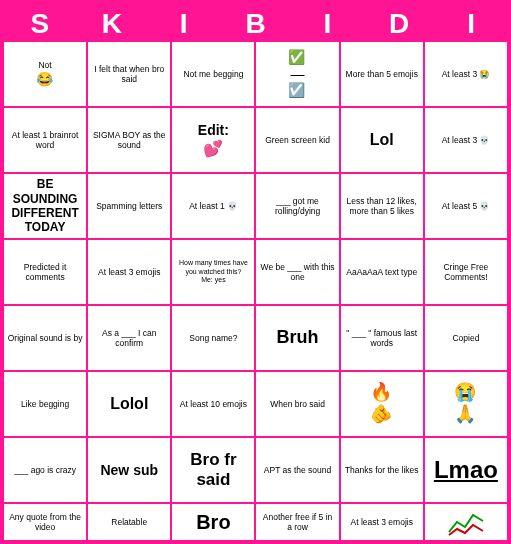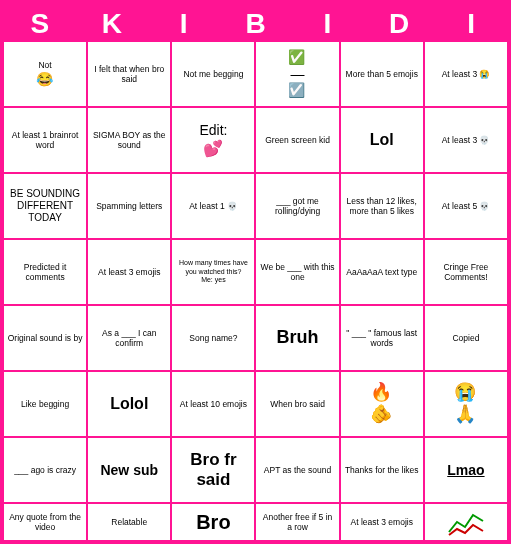--- a/index.html
+++ b/index.html
@@ -115,42 +115,42 @@
       </div>
   </div>
 
   <div class="cell white-bg">
     <div class="cell-inner">
         <span>SIGMA BOY as the sound</span>
       </div>
   </div>
   <div class="cell white-bg">
     <div class="cell-inner">
-        <span style="font-size:14px;font-weight:normal;">Edit:</span>
+        <span style="font-size:14px;font-weight:bold;">Edit:</span>
         <span class="emoji" style="font-size:16px;">💕</span>
       </div>
   </div>
   <div class="cell white-bg">
     <div class="cell-inner">
         <span>Green screen kid</span>
       </div>
   </div>
   <div class="cell white-bg">
     <div class="cell-inner">
         <span style="font-size:16px;font-weight:bold;">Lol</span>
       </div>
   </div>
   <div class="cell white-bg">
     <div class="cell-inner">
         <span>At least 3 💀</span>
       </div>
   </div>
   <div class="cell white-bg">
     <div class="cell-inner">
-        <span style="font-size:10px;font-weight:normal;">BE SOUNDING DIFFERENT TODAY</span>
+        <span style="font-size:12px;font-weight:bold;">BE SOUNDING DIFFERENT TODAY</span>
       </div>
   </div>
 
   <div class="cell white-bg">
     <div class="cell-inner">
         <span>Spamming letters</span>
       </div>
   </div>
   <div class="cell white-bg">
     <div class="cell-inner">
@@ -286,21 +286,21 @@
       </div>
   </div>
   <div class="cell white-bg">
     <div class="cell-inner">
         <span>Thanks for the likes</span>
       </div>
   </div>
 
   <div class="cell white-bg">
     <div class="cell-inner">
-        <span style="font-size:14px;font-weight:bold;text-decoration:underline;">Lmao</span>
+        <span style="font-size:24px;font-weight:bold;text-decoration:underline;">Lmao</span>
       </div>
   </div>
   <div class="cell white-bg">
     <div class="cell-inner">
         <span>Any quote from the video</span>
       </div>
   </div>
   <div class="cell white-bg">
     <div class="cell-inner">
         <span>Relatable</span>

